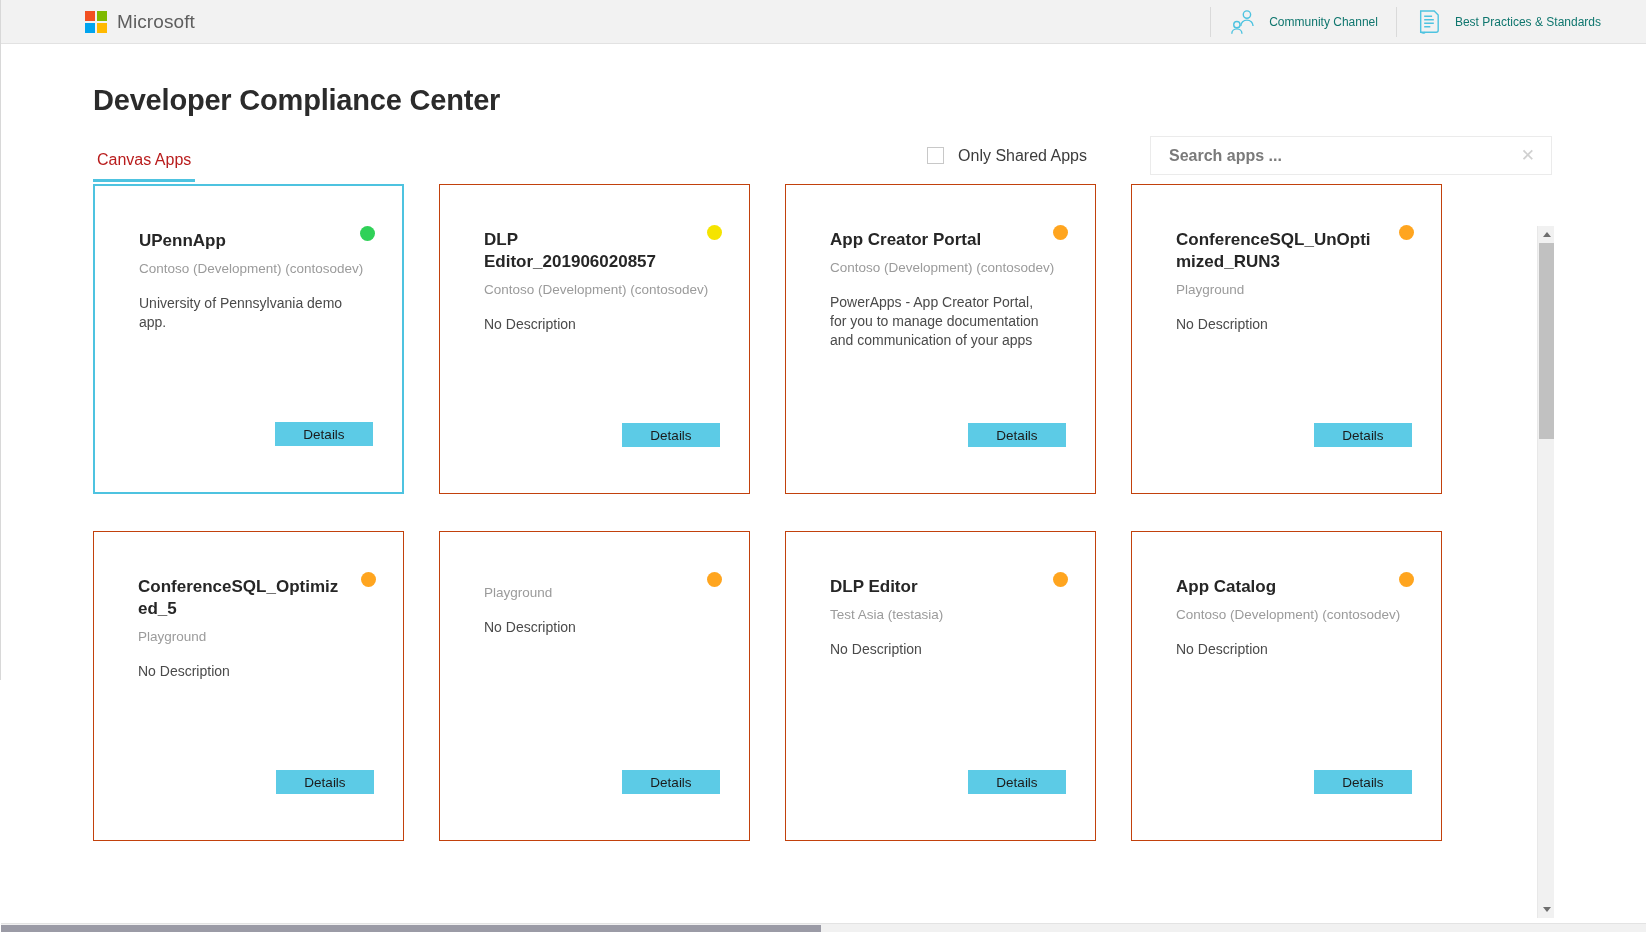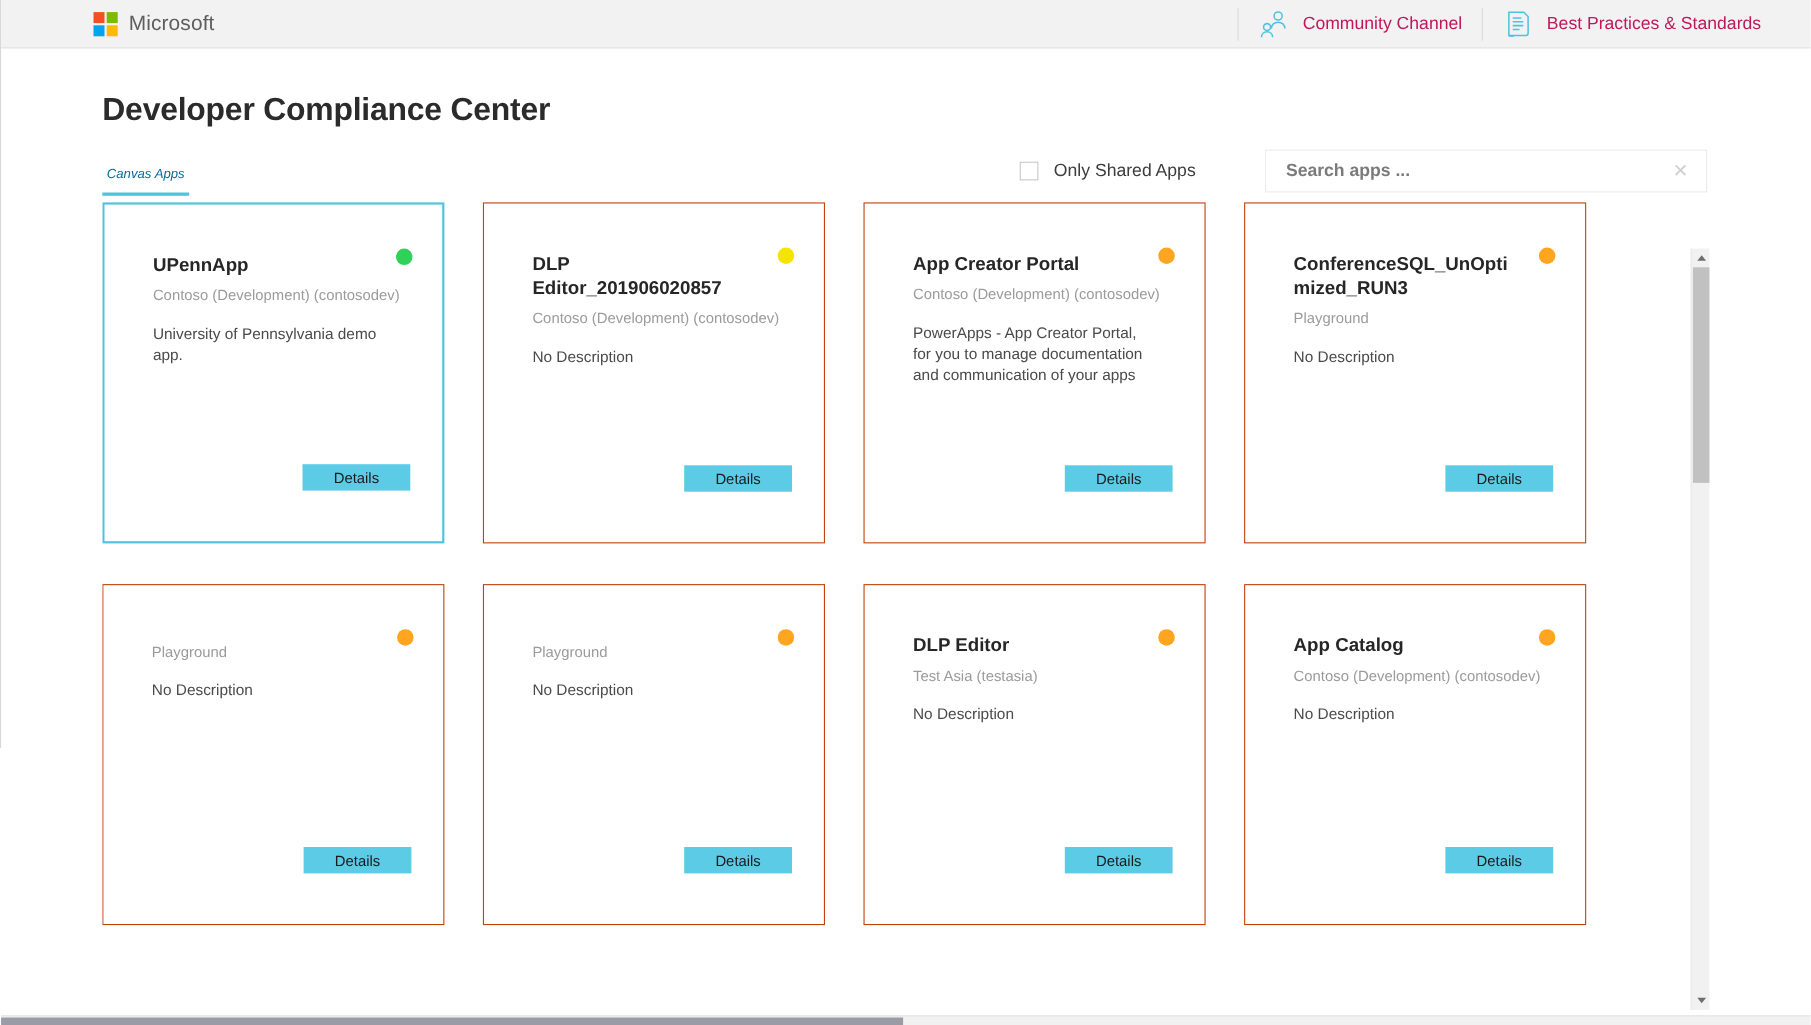--- a/index.html
+++ b/index.html
@@ -44,37 +44,37 @@
     font-weight: 400;
     letter-spacing: .1px;
   }
   .topnav { margin-left: auto; display: flex; align-items: center; height: 44px; }
   .topnav-item {
     display: flex; align-items: center; gap: 12px;
     height: 44px; padding: 0 18px;
     cursor: pointer;
   }
   .topnav-sep { width: 1px; height: 30px; background: #dadada; }
-  .topnav-label { font-size: 16px; color: #be185d; font-weight: 400; }
+  .topnav-label { font-size: 12px; color: #0f766e; font-weight: 400; }
   .topnav-icon { width: 28px; height: 28px; display: block; color: #4ec3e0; }
   .topnav-item:last-child { margin-right: 28px; }
 
   
   .page { position: absolute; top: 44px; left: 0; width: 1646px; height: 888px; }
   .page-title {
     position: absolute; left: 92px; top: 40px;
     font-size: 29px; font-weight: 700; color: #2b2b2b;
     letter-spacing: -.2px;
   }
 
   
   .tabs { position: absolute; left: 92px; top: 107px; display: flex; }
   .tab {
-    font-size: 12px; color: #0369a1; padding: 0 4px 10px 4px;
-    cursor: pointer; border-bottom: 3px solid transparent; font-style: italic;
+    font-size: 16px; color: #b91c1c; padding: 0 4px 10px 4px;
+    cursor: pointer; border-bottom: 3px solid transparent;
   }
   .tab.active { border-bottom-color: #4ec3e0; }
 
   
   .filters {
     position: absolute; right: 95px; top: 92px;
     display: flex; align-items: center; gap: 37px;
   }
   .checkrow { display: flex; align-items: center; gap: 14px; margin-right: 26px; cursor: pointer; }
   .checkbox {
@@ -276,20 +276,21 @@
           </div>
           <div class="card">
             <span class="status-dot" style="background: rgb(255, 165, 31);"></span>
             <div class="card-title">ConferenceSQL_UnOptimized_RUN3</div>
             <div class="card-env">Playground</div>
             <div class="card-desc">No Description</div>
             <button class="details-btn">Details</button>
           </div>
           <div class="card">
             <span class="status-dot" style="background: rgb(255, 165, 31);"></span>
+            <div class="card-title">ConferenceSQL_Optimized_5</div>
             <div class="card-env">Playground</div>
             <div class="card-desc">No Description</div>
             <button class="details-btn">Details</button>
           </div>
           <div class="card">
             <span class="status-dot" style="background: rgb(255, 165, 31);"></span>
             <div class="card-env">Playground</div>
             <div class="card-desc">No Description</div>
             <button class="details-btn">Details</button>
           </div>

